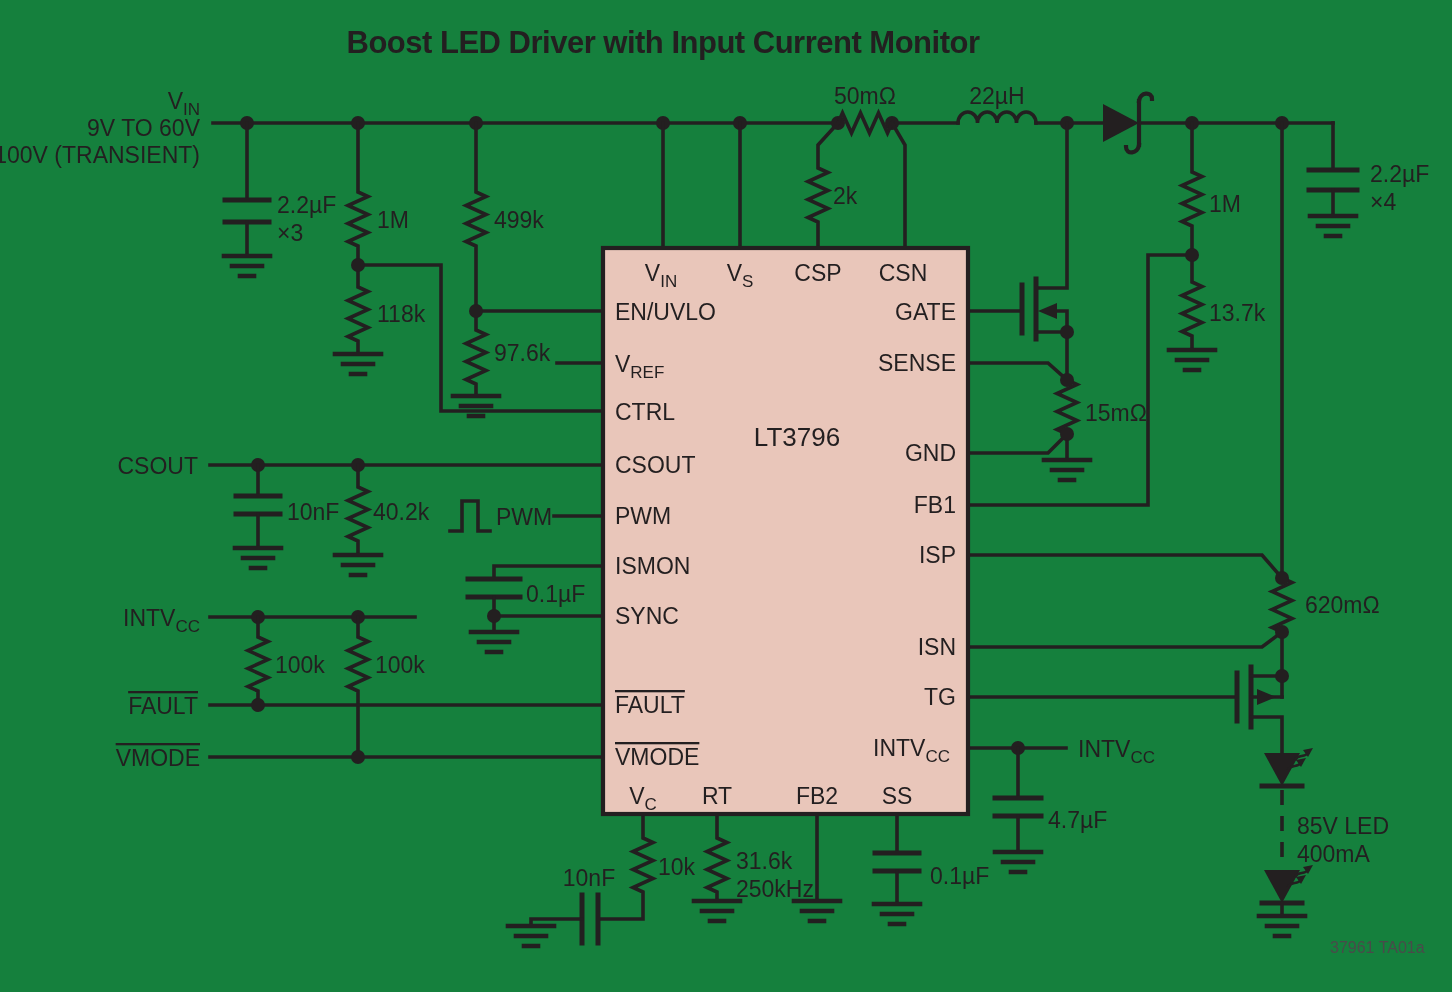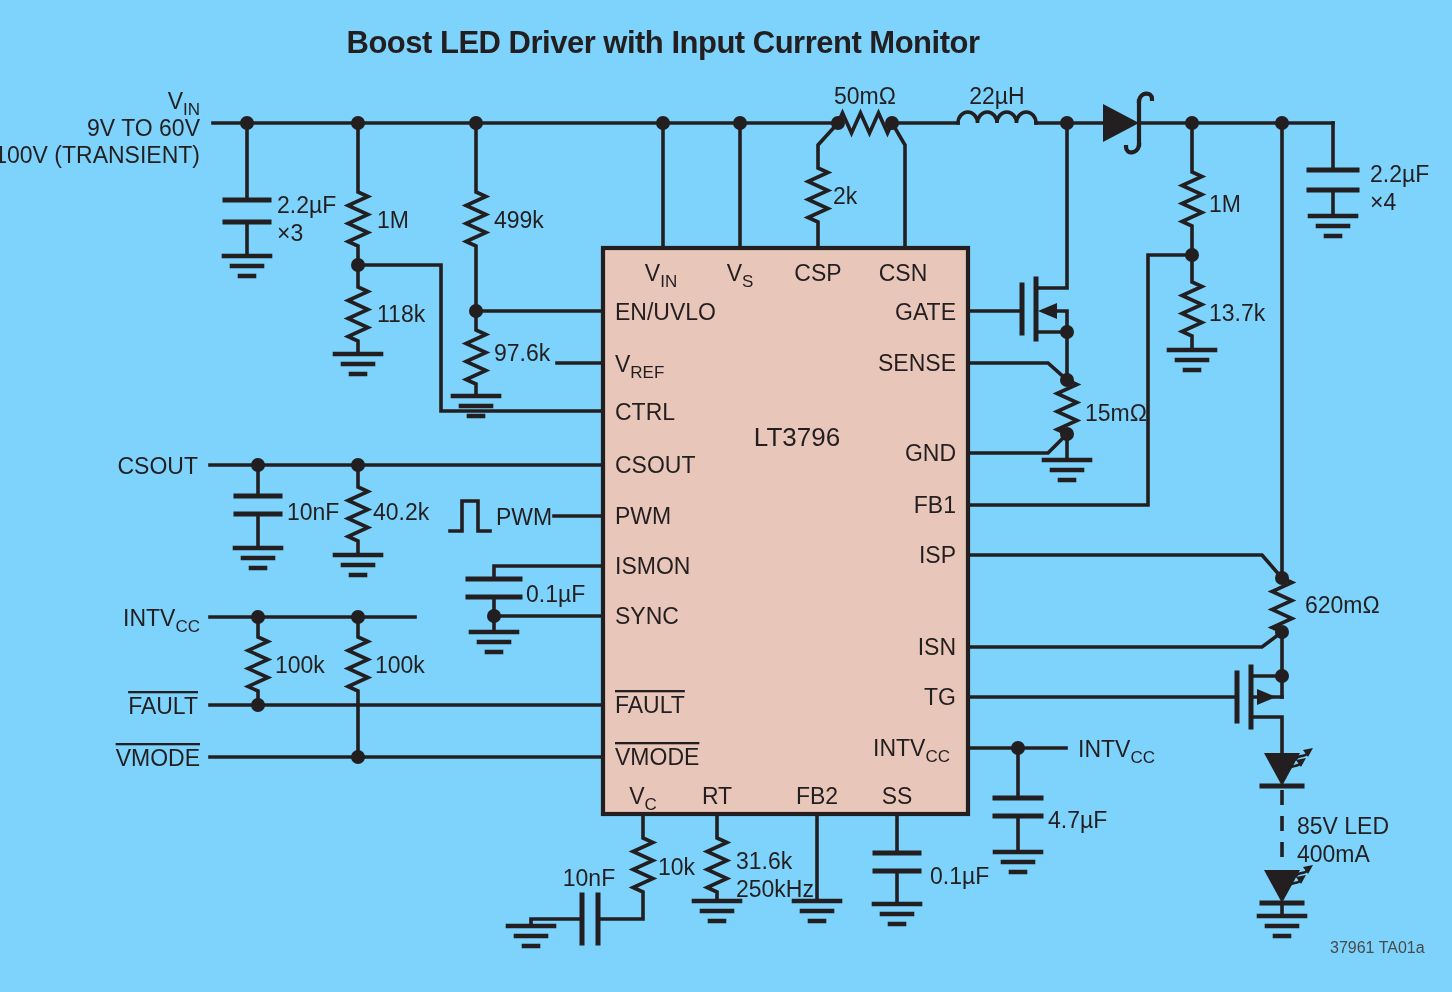--- a/index.html
+++ b/index.html
@@ -1,16 +1,16 @@
 <!DOCTYPE html>
 <html><head>
 <meta charset="utf-8">
 <style>
   html,body{margin:0;padding:0;background:#ffffff;}
-  .page{position:relative;width:1452px;height:992px;background:#7dd3fc;overflow:hidden;
+  .page{position:relative;width:1452px;height:992px;background:#15803d;overflow:hidden;
         font-family:"Liberation Sans", sans-serif;}
   svg text{fill:#231f20;font-family:"Liberation Sans", sans-serif;}
   .w   {stroke:#231f20;stroke-width:3.6;fill:none;stroke-linecap:square;}
   .w2  {stroke:#231f20;stroke-width:5;fill:none;stroke-linecap:square;}
   .thin{stroke:#231f20;stroke-width:4.2;fill:none;stroke-linecap:square;}
   .gnd {stroke:#231f20;stroke-width:4.6;fill:none;stroke-linecap:square;}
   .dash{stroke:#231f20;stroke-width:3.6;fill:none;stroke-dasharray:15 11;}
   .fillb{fill:#231f20;stroke:none;}
   .dot {fill:#231f20;stroke:none;}
   .ray {stroke:#231f20;stroke-width:2.6;fill:none;}

